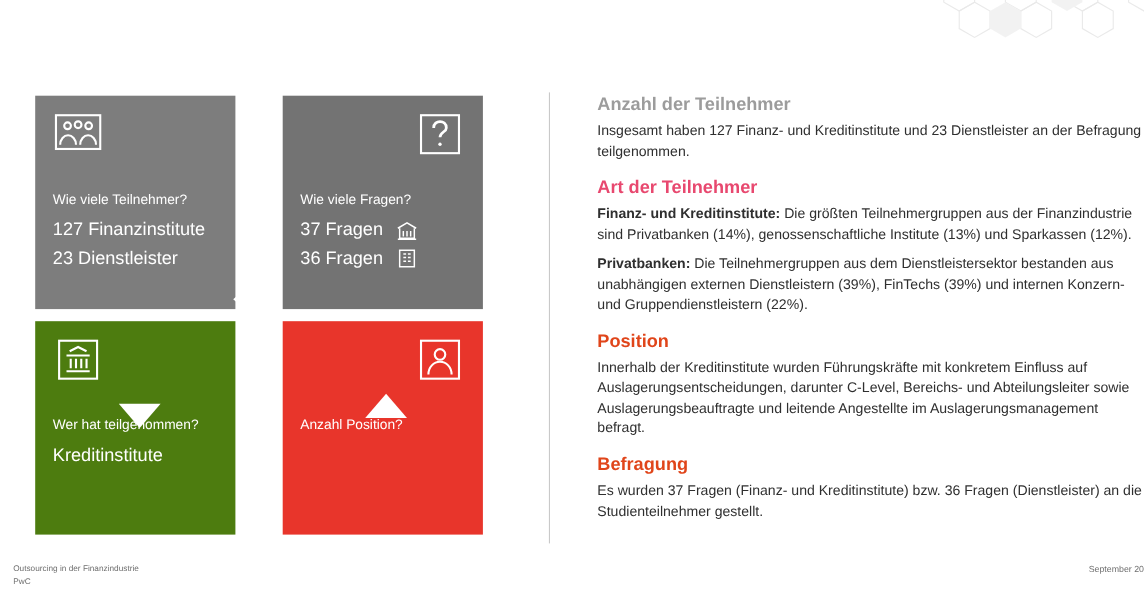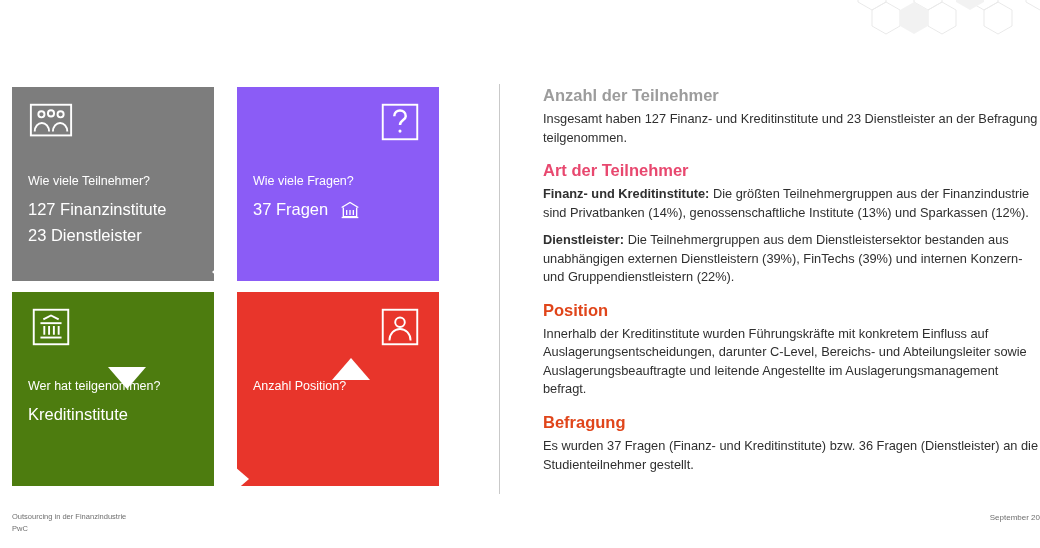--- a/index.html
+++ b/index.html
@@ -35,23 +35,24 @@
     display: grid;
     grid-template-columns: 202px 202px;
     grid-template-rows: 194px 194px;
     gap: 11px 23px;
   }
   .tile {
     position: relative;
     padding: 14px 16px;
     color: #ffffff;
     overflow: hidden;
+    margin-left: 20px;
   }
   .tile-grey { background: #7d7d7d; }
-  .tile-orange { background: #8b5cf6; }
+  .tile-orange { background: #737373; }
   .tile-pink { background: #4d7c0f; }
   .tile-red { background: #e8352b; }
 
   .tile-icon {
     position: absolute;
     top: 12px;
     width: 46px;
     height: 46px;
   }
   .tile-icon.left { left: 16px; }
@@ -253,20 +254,29 @@
         <span class="txt">37 Fragen</span>
         <svg class="mini-icon" viewBox="0 0 24 24">
           <g fill="none" stroke="#ffffff" stroke-width="1.6">
             <path d="M2 9 12 3l10 6"></path>
             <path d="M4 9v11h16V9"></path>
             <path d="M8 12v6M12 12v6M16 12v6"></path>
             <path d="M2 21h20"></path>
           </g>
         </svg>
       </div>
+      <div class="tile-line">
+        <span class="txt">36 Fragen</span>
+        <svg class="mini-icon" viewBox="0 0 24 24">
+          <g fill="none" stroke="#ffffff" stroke-width="1.6">
+            <rect x="4" y="3" width="16" height="18"></rect>
+            <path d="M8 7h3M13 7h3M8 11h3M13 11h3M8 15h3M13 15h3"></path>
+          </g>
+        </svg>
+      </div>
     </div>
   </div>
 
   <div class="tile tile-pink">
     <svg class="tile-icon left" viewBox="0 0 48 48">
       <g fill="none" stroke="#ffffff" stroke-width="2">
         <rect x="6" y="6" width="36" height="36"></rect>
         <path d="M13 20h22"></path>
         <path d="M16 16l8-4 8 4"></path>
         <path d="M17 23v9M22 23v9M27 23v9M32 23v9"></path>
@@ -303,21 +313,21 @@
 <div class="content">
 
   <div class="sec">
     <h2 class="h-grey">Anzahl der Teilnehmer</h2>
     <p class="body-txt"><span>Insgesamt haben 127 Finanz- und Kreditinstitute und 23 Dienstleister an der Befragung teilgenommen.</span></p>
   </div>
 
   <div class="sec">
     <h2 class="h-pink">Art der Teilnehmer</h2>
     <p class="body-txt"><span class="lead">Finanz- und Kreditinstitute:</span><span> Die größten Teilnehmergruppen aus der Finanzindustrie sind Privatbanken (14%), genossenschaftliche Institute (13%) und Sparkassen (12%).</span></p>
-    <p class="body-txt"><span class="lead">Dienstleister:</span><span> Die Teilnehmergruppen aus dem Dienstleistersektor bestanden aus unabhängigen externen Dienstleistern (39%), FinTechs (39%) und internen Konzern- und Gruppendienstleistern (22%).</span></p>
+    <p class="body-txt"><span class="lead">Privatbanken:</span><span> Die Teilnehmergruppen aus dem Dienstleistersektor bestanden aus unabhängigen externen Dienstleistern (39%), FinTechs (39%) und internen Konzern- und Gruppendienstleistern (22%).</span></p>
   </div>
 
   <div class="sec">
     <h2 class="h-orange">Position</h2>
     <p class="body-txt"><span>Innerhalb der Kreditinstitute wurden Führungskräfte mit konkretem Einfluss auf Auslagerungsentscheidungen, darunter C-Level, Bereichs- und Abteilungsleiter sowie Auslagerungsbeauftragte und leitende Angestellte im Auslagerungsmanagement befragt.</span></p>
   </div>
 
   <div class="sec">
     <h2 class="h-orange">Befragung</h2>
     <p class="body-txt"><span>Es wurden 37 Fragen (Finanz- und Kreditinstitute) bzw. 36 Fragen (Dienstleister) an die Studienteilnehmer gestellt.</span></p>

